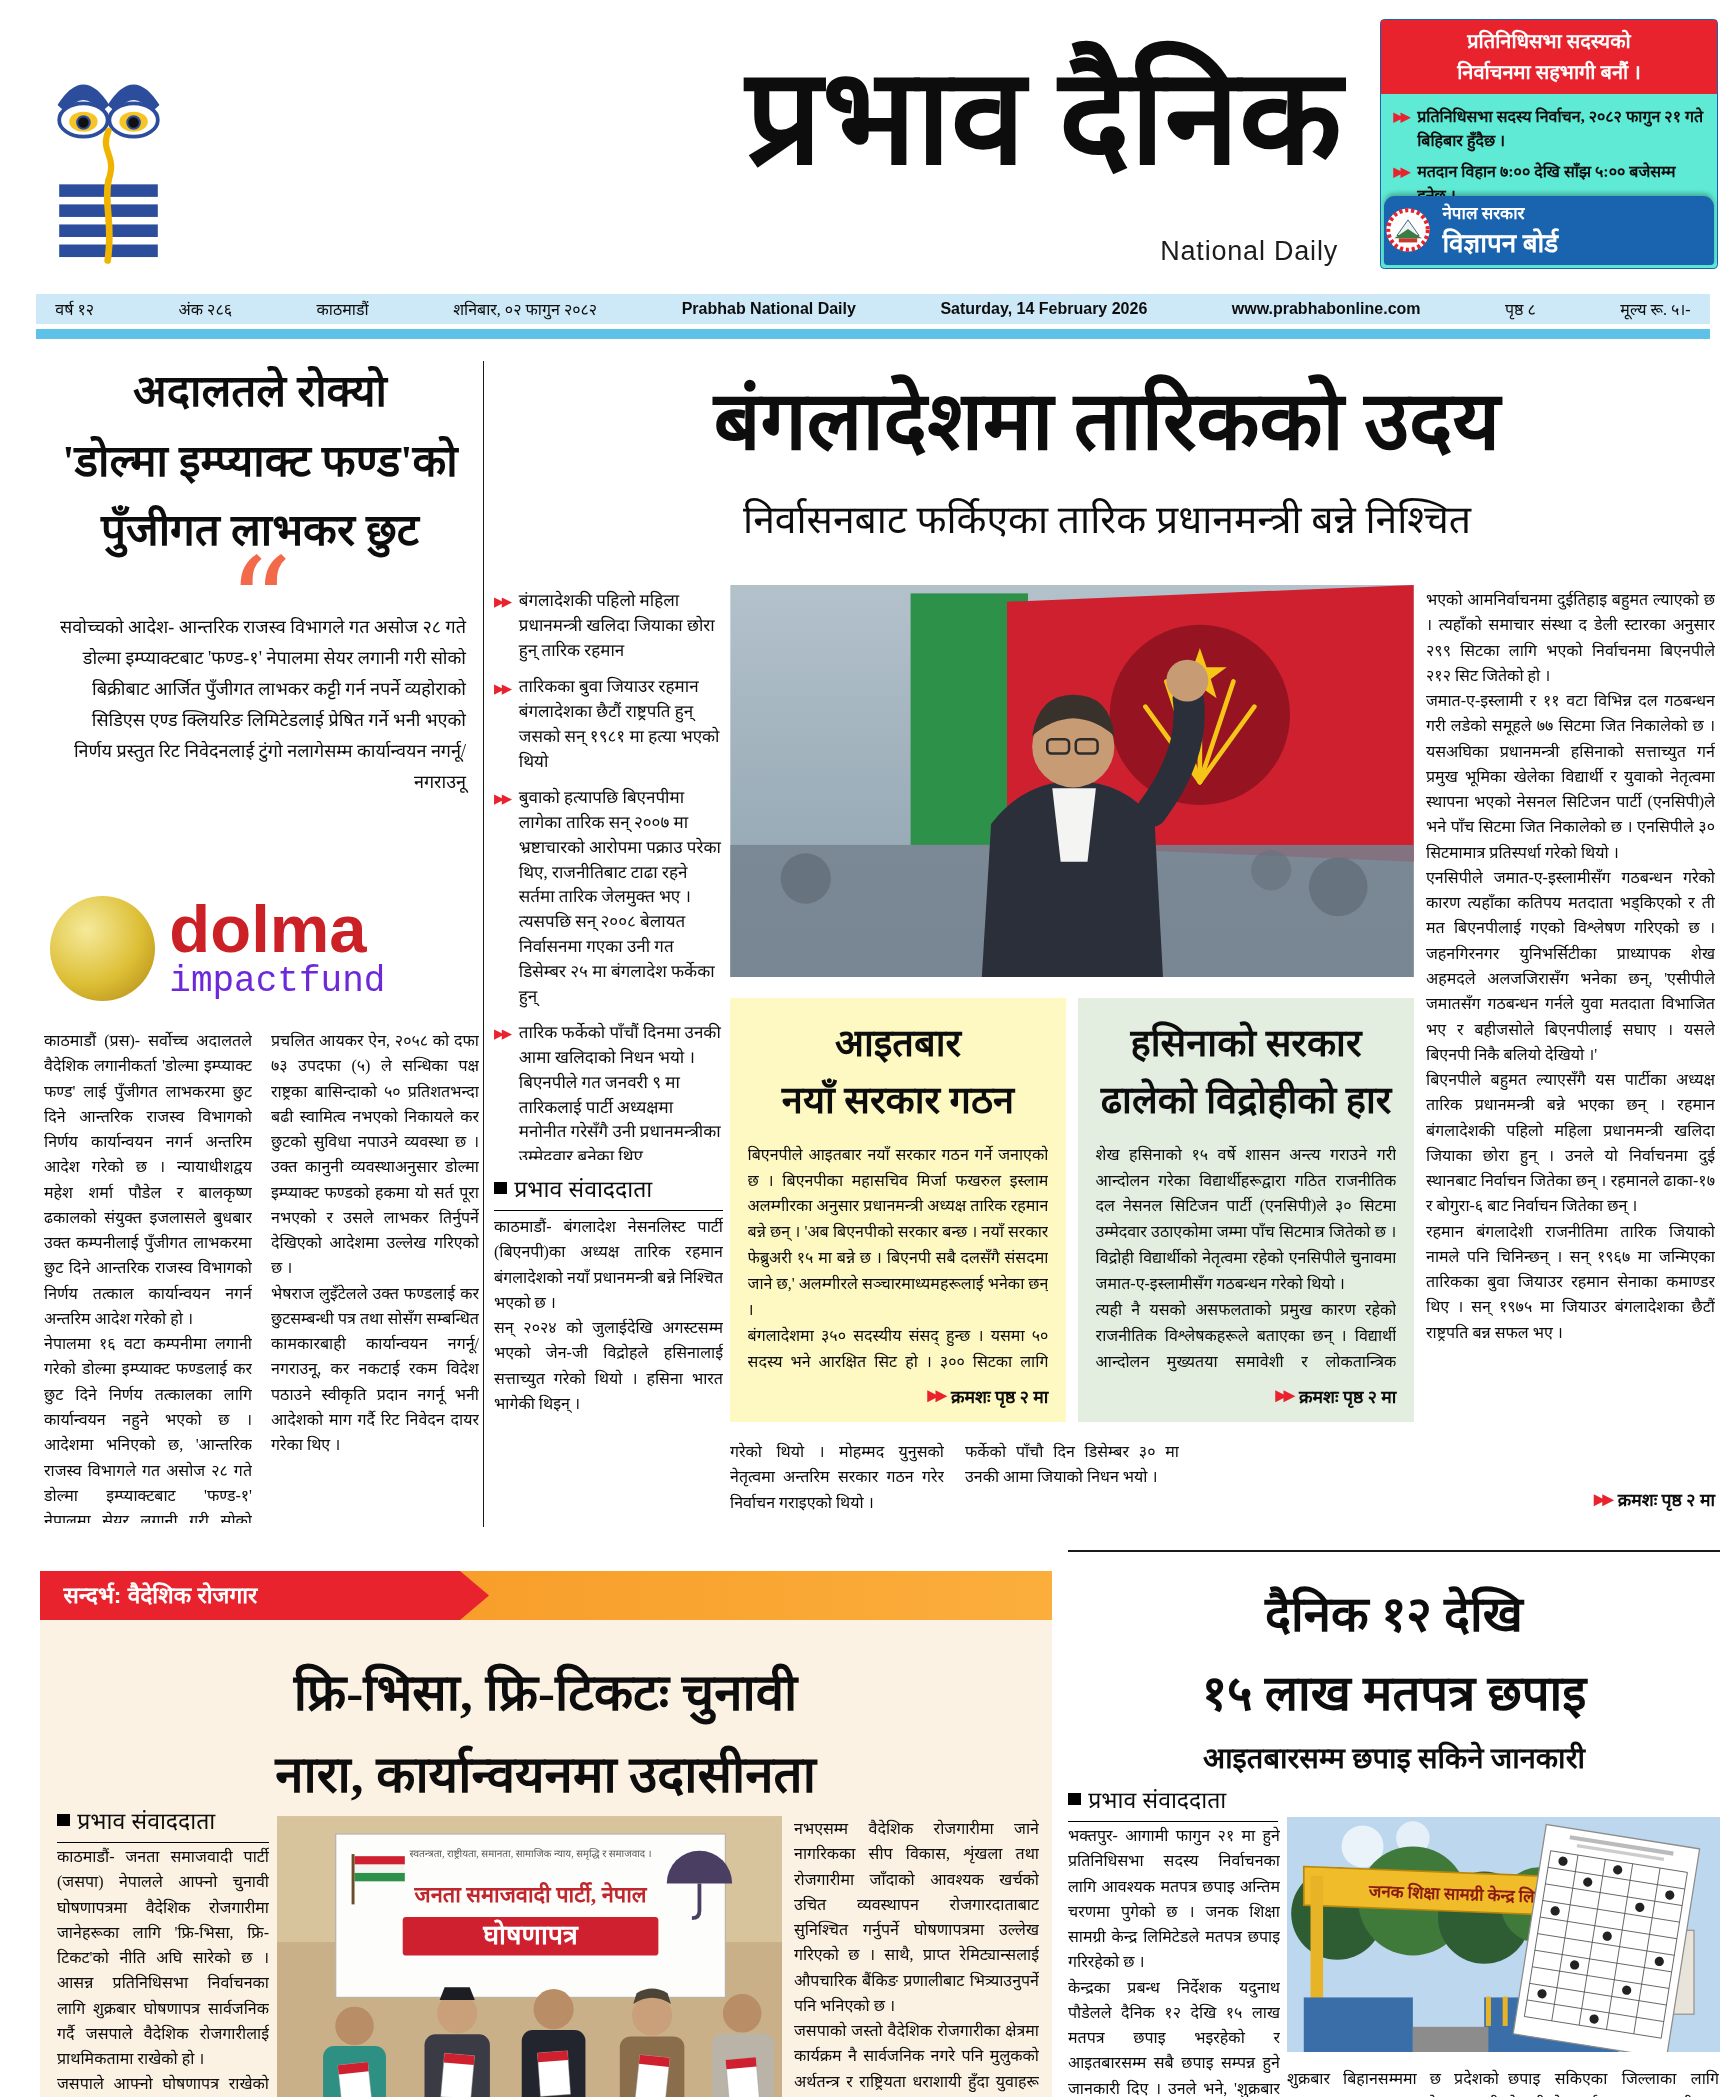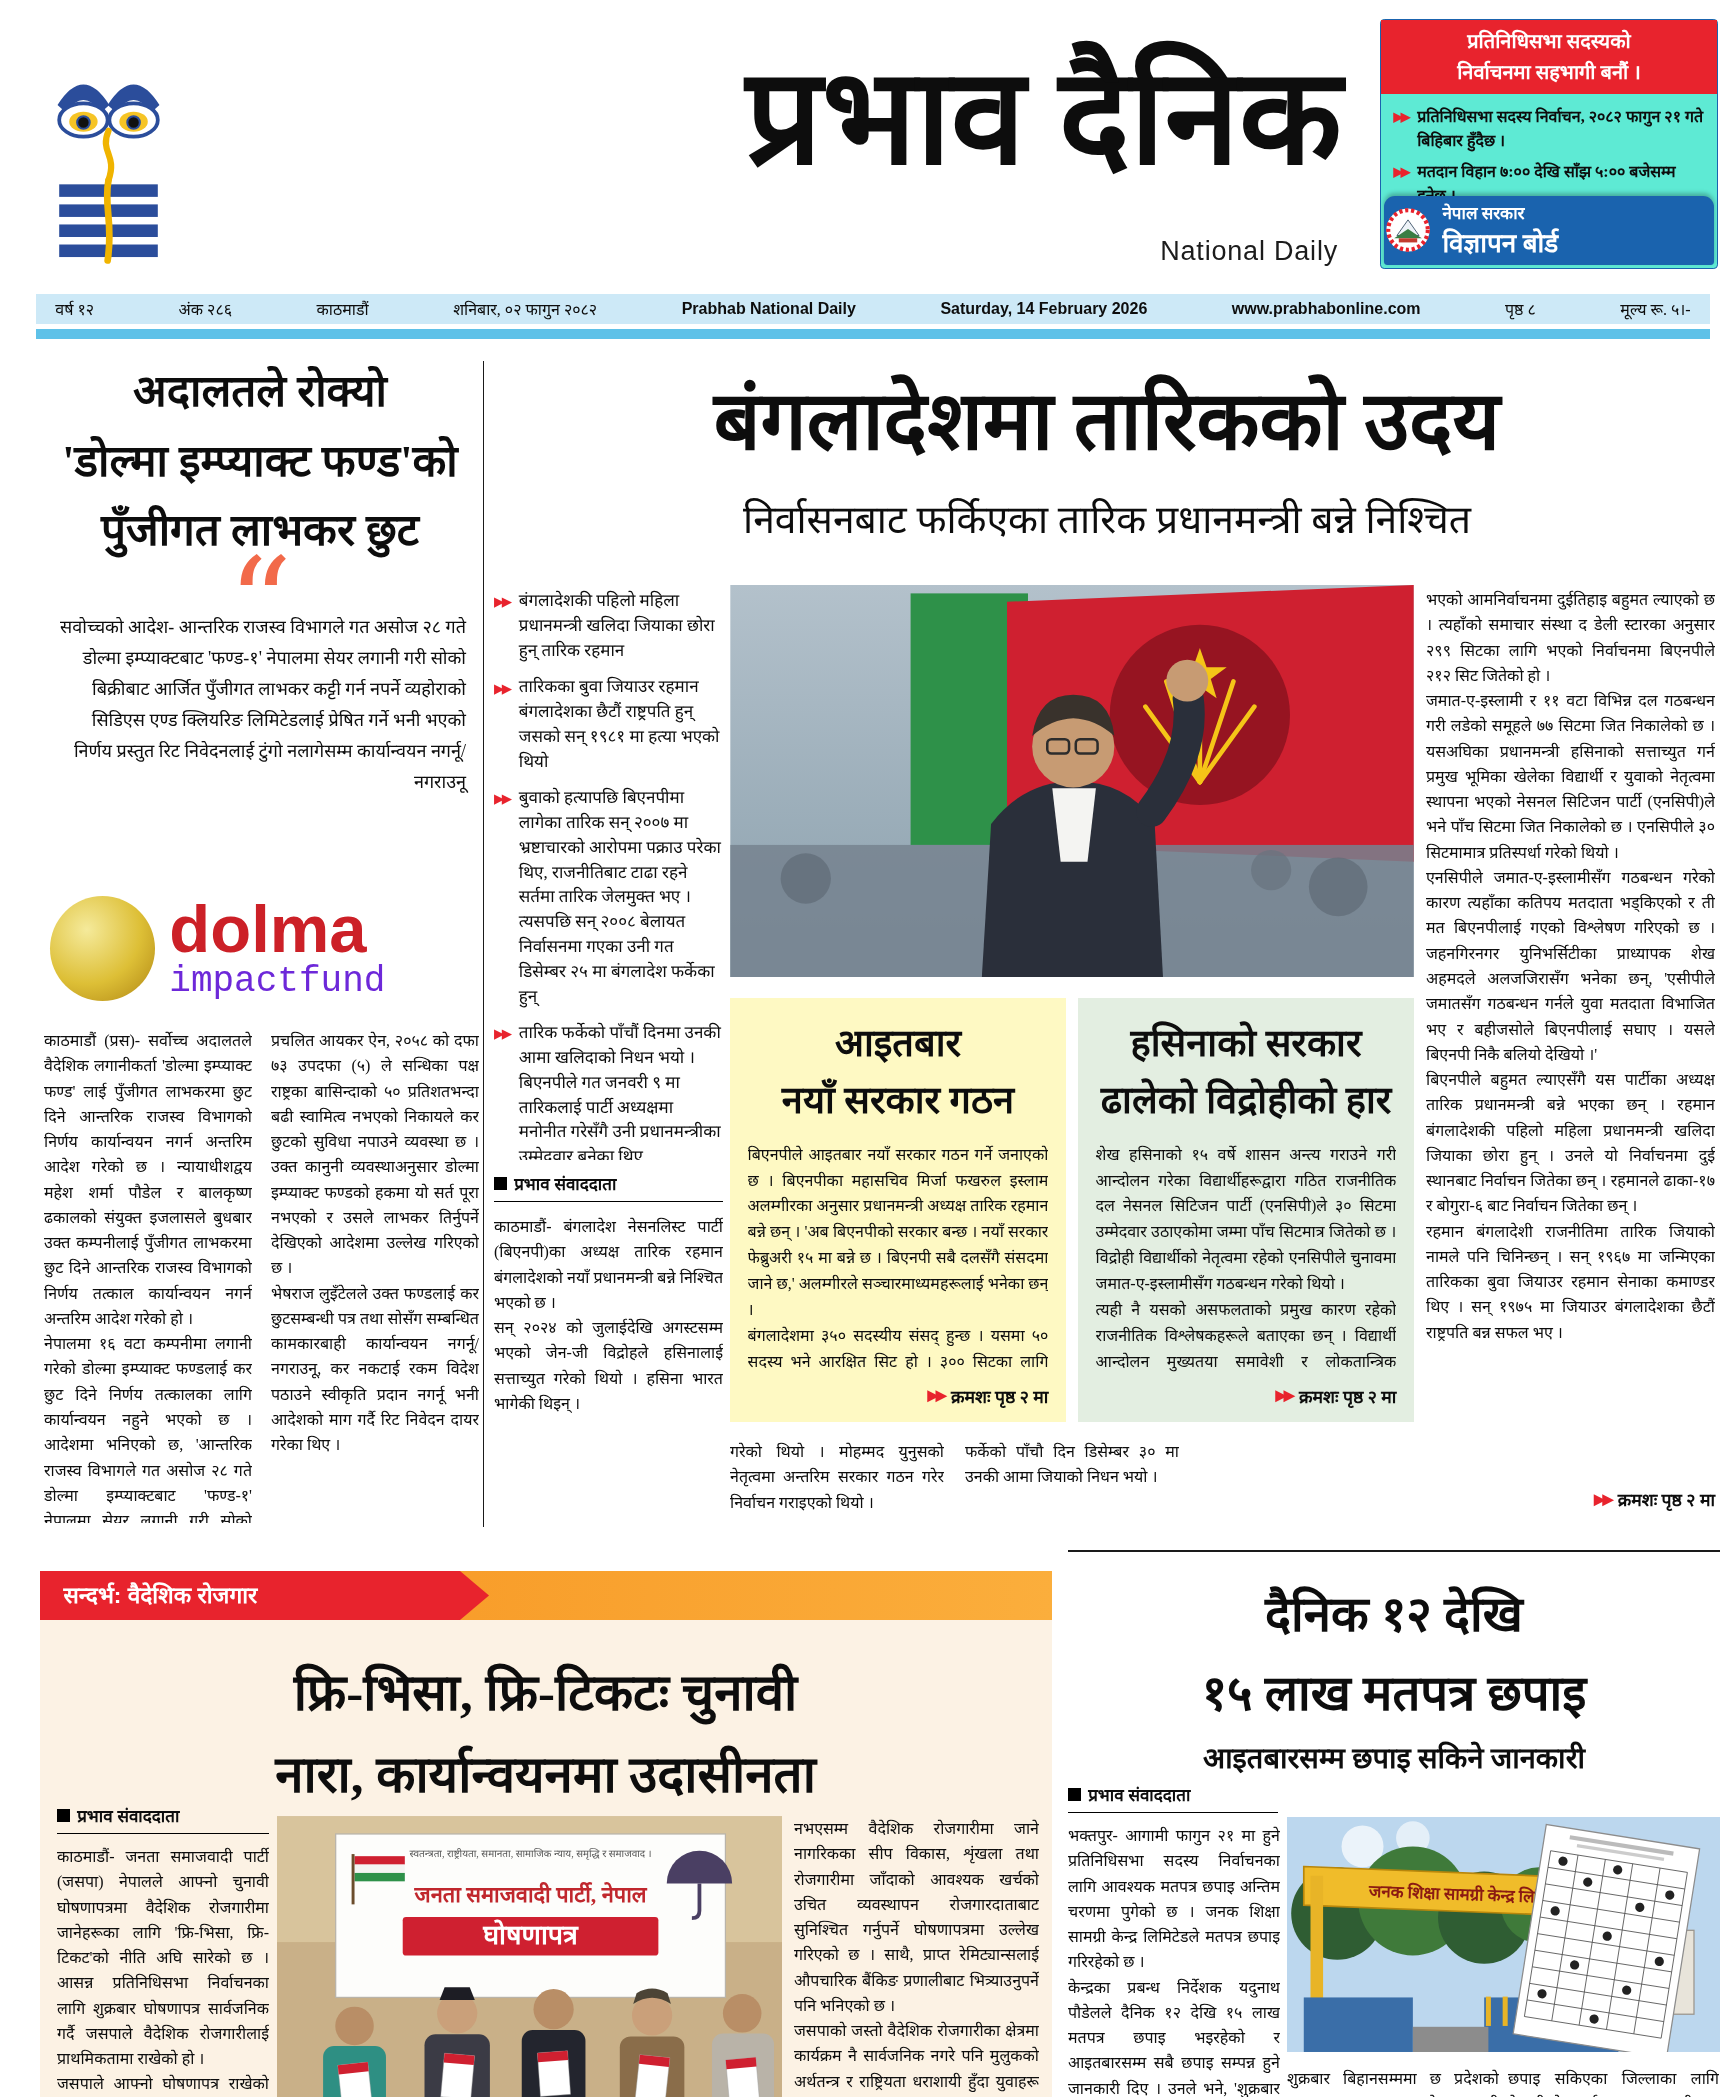--- a/index.html
+++ b/index.html
@@ -39,21 +39,21 @@
   .h-box{font-size:38px;font-weight:bold;text-align:center;line-height:1.5;white-space:pre-line}
   .h-jobs{font-size:51px;font-weight:bold;text-align:center;line-height:1.6;white-space:pre-line}
   .h-ballot{font-size:49px;font-weight:bold;text-align:center;line-height:1.62;white-space:pre-line}
   .subhead2{font-size:29px;font-weight:bold;text-align:center}
 
   .bul{display:flex;gap:9.2px;margin-bottom:11.7px;font-size:17px;line-height:1.46;text-align:left}
   .bic{color:#e8232d;font-size:13.4px;letter-spacing:-2.5px;flex:0 0 auto;padding-top:3.4px}
 
   .byline{display:flex;align-items:center;gap:7.6px;border-bottom:1.3px solid #000;padding-bottom:5.9px}
   .byline .sq{width:12.6px;height:12.6px;background:#000;flex:0 0 auto}
-  .byline .nm{font-size:17px;font-weight:bold;font-family:"Liberation Sans",sans-serif}
+  .byline .nm{font-size:23px;font-weight:normal;font-family:"Liberation Sans",sans-serif}
 
   .cont{display:flex;justify-content:flex-end;align-items:center;gap:6.7px;font-weight:bold;font-size:17.6px}
   .cic{color:#e8232d;font-size:14.3px;letter-spacing:-2.5px}
 
   .story-box{box-sizing:border-box;padding:17px 17.6px;overflow:hidden}
   .box-body{font-size:16px;line-height:1.62;text-align:justify;white-space:pre-line;overflow:hidden}
 
   
   .dolma{display:flex;align-items:center;justify-content:flex-start;gap:14.3px}
   .dball{width:105px;height:105px;border-radius:50%;

